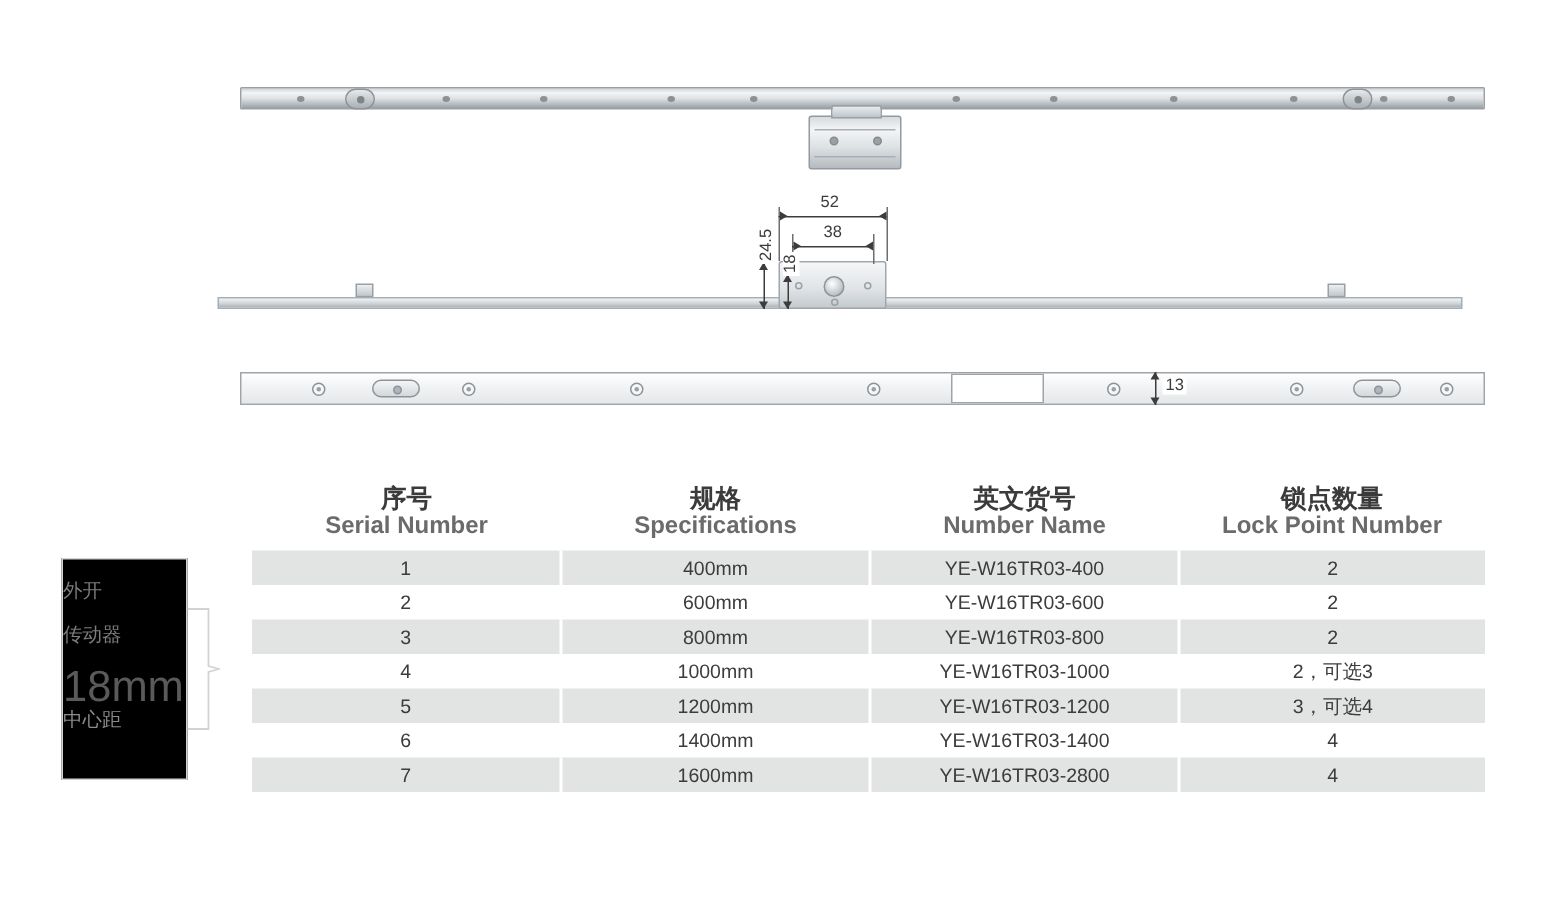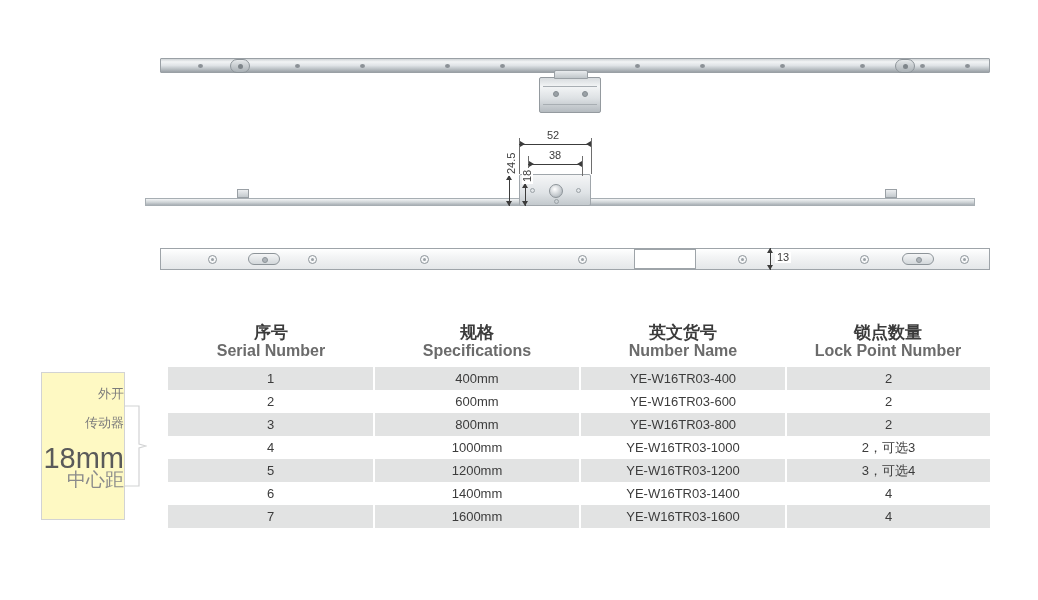--- a/index.html
+++ b/index.html
@@ -312,38 +312,38 @@
   table.spec tr.even td { background: #ffffff; }
 
   
   .callout {
     position: absolute;
     left: 41px;
     top: 372px;
     width: 84px;
     height: 148px;
     border: 1px solid #d2d3d4;
-    background: #fef9c3;
-    text-align: right;
+    background: #000000;
+    text-align: left;
     box-sizing: border-box;
   }
   .callout .co-top {
     margin-top: 12px;
     font-size: 13px;
     color: #7c7c7c;
     line-height: 17px;
   }
   .callout .co-big {
     margin-top: 14px;
     font-size: 29px;
     color: #5a5a5a;
     line-height: 26px;
   }
   .callout .co-sub {
-    font-size: 19px;
+    font-size: 13px;
     color: #8b8b8b;
     line-height: 18px;
   }
   .callout-arrow {
     position: absolute;
     left: 125px;
     top: 404px;
     width: 22px;
     height: 84px;
   }
@@ -511,18 +511,18 @@
       </tr>
       <tr class="even">
         <td>6</td>
         <td>1400mm</td>
         <td>YE-W16TR03-1400</td>
         <td>4</td>
       </tr>
       <tr class="odd">
         <td>7</td>
         <td>1600mm</td>
-        <td>YE-W16TR03-1600</td>
+        <td>YE-W16TR03-2800</td>
         <td>4</td>
       </tr>
     </tbody>
   </table>
 </div>
 
 </body></html>

